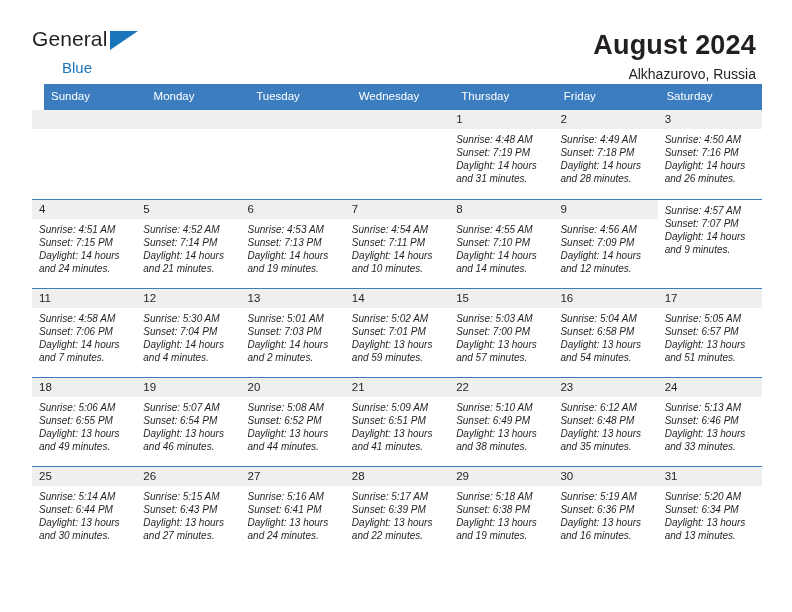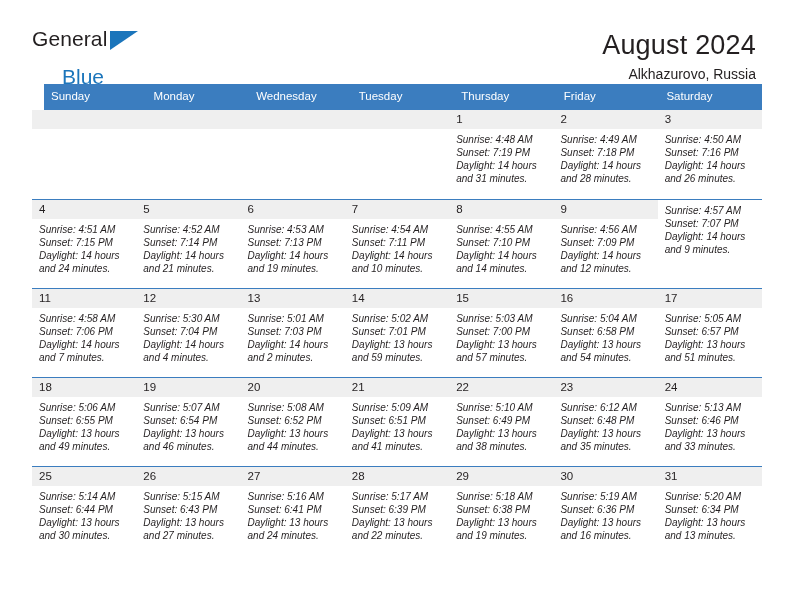--- a/index.html
+++ b/index.html
@@ -33,43 +33,43 @@
     line-height: 1;
     user-select: none;
   }
   .logo-general {
     font-size: 21px;
     color: #231f20;
     letter-spacing: 0.1px;
     display: block;
   }
   .logo-blue {
-    font-size: 21px;
+    font-size: 15px;
     color: #1b75bb;
     display: block;
-    margin-top: 17px;
+    margin-top: 11px;
     margin-left: 30px;
   }
   .logo-triangle {
     position: absolute;
     left: 78px;
     top: 3px;
     width: 0;
     height: 0;
     border-left: 28px solid #1b75bb;
     border-bottom: 19px solid transparent;
   }
   .title-block {
     text-align: right;
     padding-top: 2px;
   }
   .cal-title {
     font-size: 27px;
     color: #231f20;
-    font-weight: normal;
+    font-weight: bold;
     margin: 0;
     line-height: 1.15;
     letter-spacing: 0.2px;
   }
   .cal-subtitle {
     font-size: 14px;
     color: #231f20;
     margin: 6px 0 0 0;
     line-height: 1.1;
   }
@@ -138,22 +138,22 @@
       <h1 class="cal-title">August 2024</h1>
       <p class="cal-subtitle">Alkhazurovo, Russia</p>
     </div>
 
   </div>
 
   <div class="calendar">
     <div class="weekday-row">
         <div class="weekday">Sunday</div>
         <div class="weekday">Monday</div>
+        <div class="weekday">Tuesday</div>
         <div class="weekday">Wednesday</div>
-        <div class="weekday">Tuesday</div>
         <div class="weekday">Thursday</div>
         <div class="weekday">Friday</div>
         <div class="weekday">Saturday</div>
       </div>
     <div id="weeks-container">
         <div class="week-row first">
           <div class="day-cell">
             <div class="day-number empty"></div>
           </div>
           <div class="day-cell">

